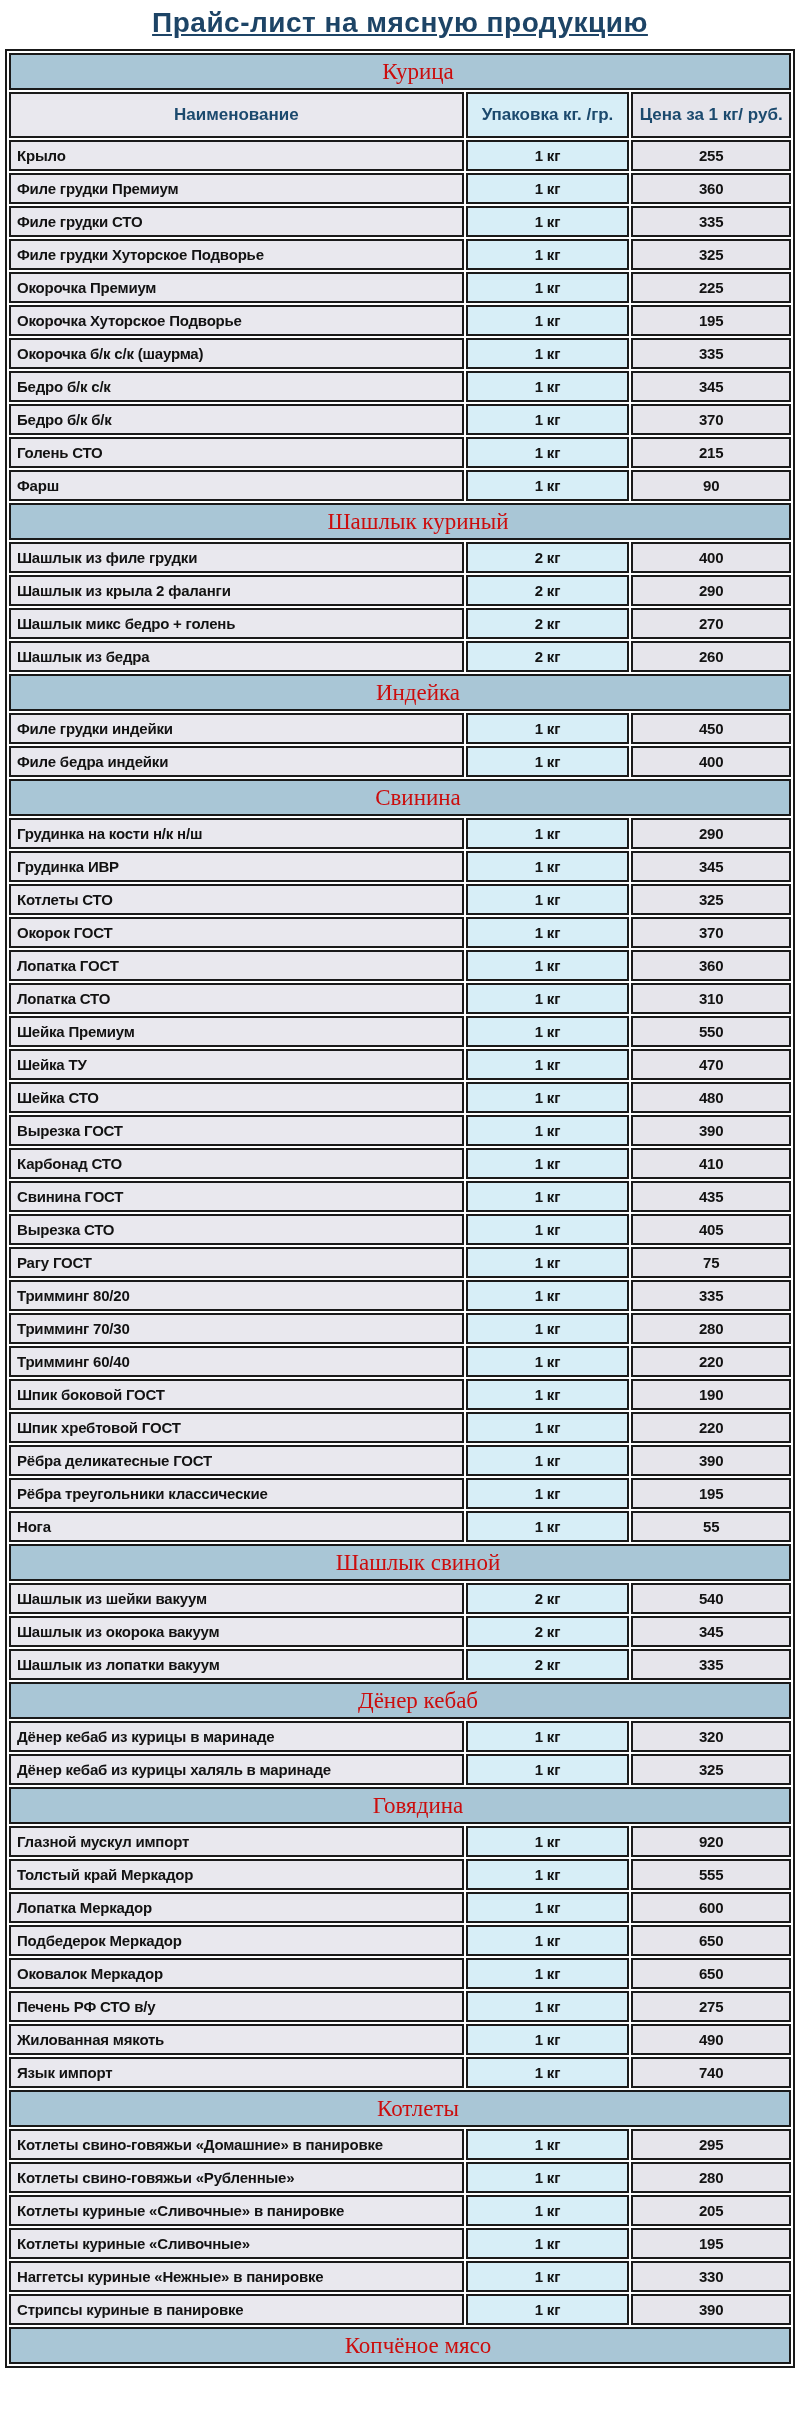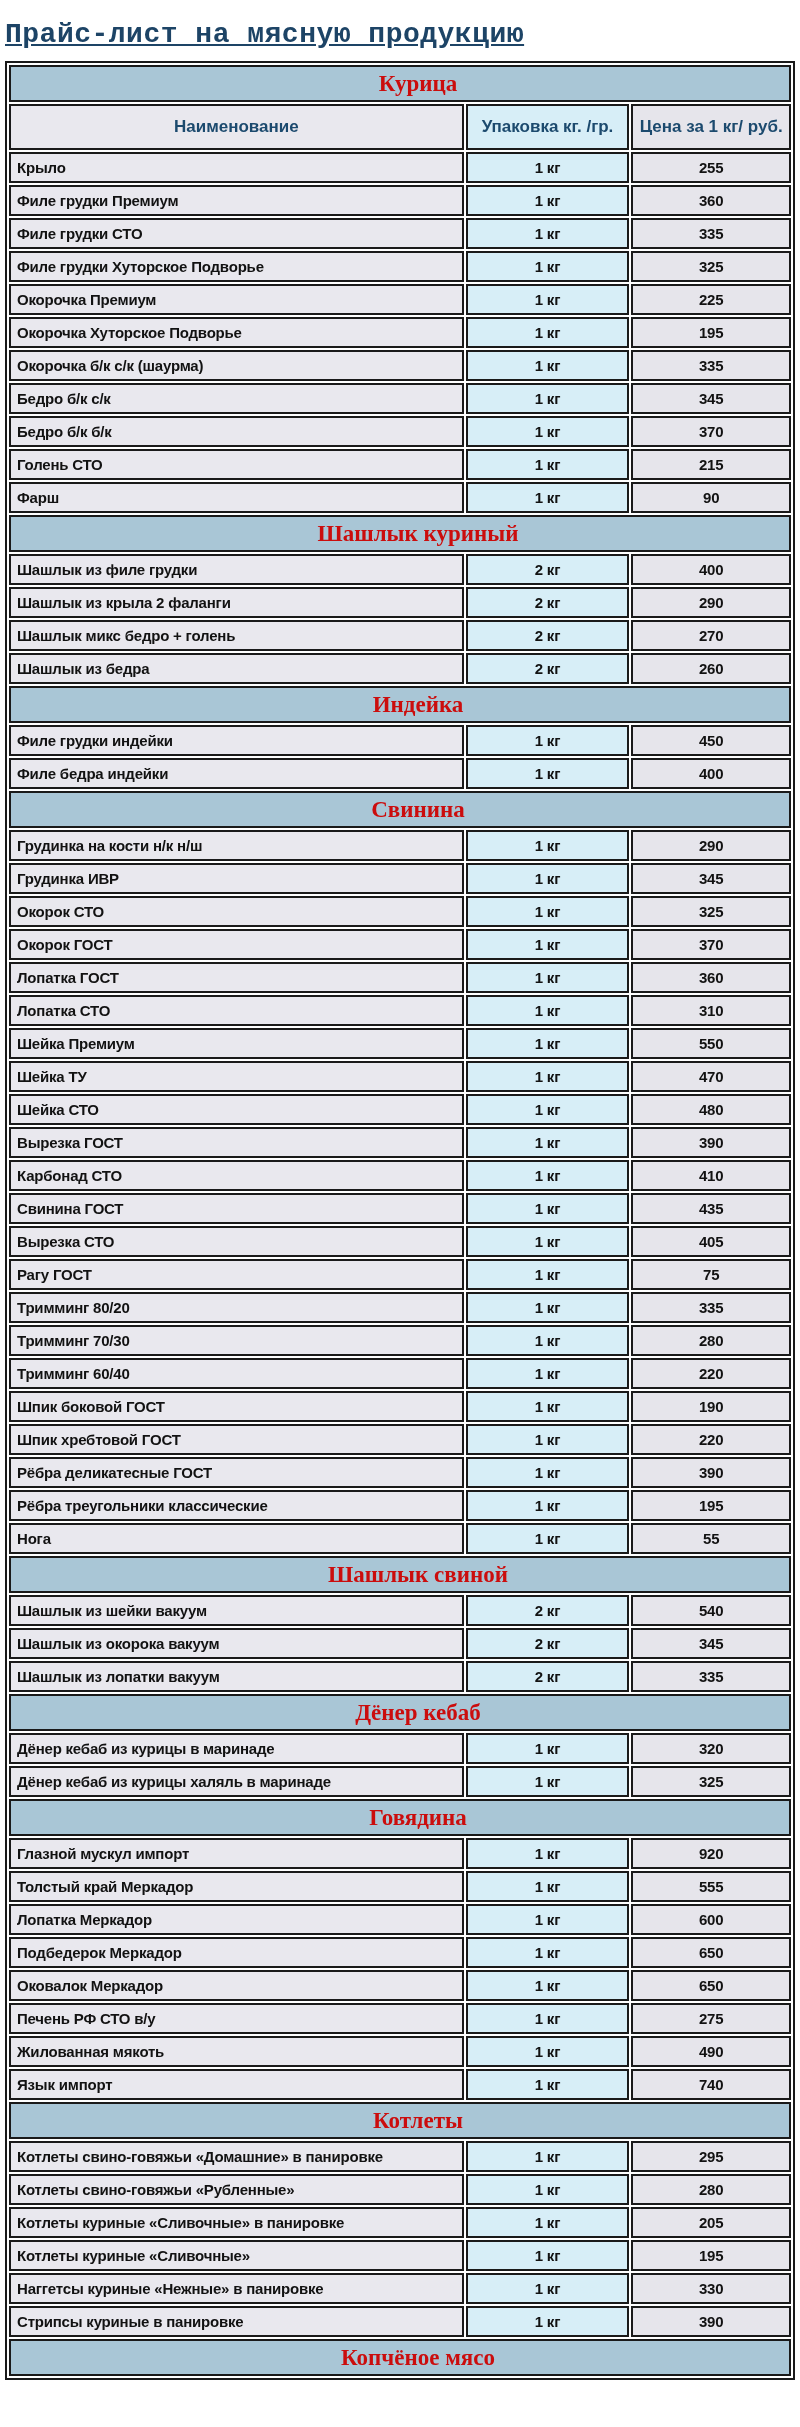--- a/index.html
+++ b/index.html
@@ -8,22 +8,23 @@
     background: #ffffff;
     width: 800px;
   }
   .page {
     width: 800px;
     box-sizing: border-box;
     padding: 4px 5px 8px 5px;
     font-family: "Liberation Sans", sans-serif;
   }
   .page-title {
-    margin: 14px 0 9px 0;
-    font-family: Liberation Mono, monospace;
+    margin: 2px 0 9px 0;
+    text-align: center;
+    font-family: Liberation Sans, sans-serif;
     font-size: 28px;
     line-height: 34px;
     font-weight: bold;
     color: var(--title-navy, #1d4466);
     text-decoration: underline;
     letter-spacing: 0.5px;
   }
   table.price-table {
     table-layout: fixed;
     width: 790px;
@@ -41,21 +42,21 @@
     vertical-align: middle;
     overflow: hidden;
     white-space: nowrap;
   }
   tr.section-row td {
     height: 31px;
     background: var(--band-blue, #a9c6d6);
     color: var(--section-red, #cb0d0d);
     font-family: "Liberation Serif", serif;
     font-size: 23px;
-    font-weight: bold;
+    font-weight: normal;
     text-align: center;
     padding-left: 37px;
   }
   tr.colhead-row td {
     height: 40px;
     color: var(--header-navy, #1c4a6e);
     font-size: 17px;
     font-weight: bold;
     text-align: center;
   }
@@ -189,21 +190,21 @@
           <td class="name">Грудинка на кости н/к н/ш</td>
           <td class="pack">1 кг</td>
           <td class="price">290</td>
         </tr>
         <tr class="data-row">
           <td class="name">Грудинка ИВР</td>
           <td class="pack">1 кг</td>
           <td class="price">345</td>
         </tr>
         <tr class="data-row">
-          <td class="name">Окорок СТО</td>
+          <td class="name">Котлеты СТО</td>
           <td class="pack">1 кг</td>
           <td class="price">325</td>
         </tr>
         <tr class="data-row">
           <td class="name">Окорок ГОСТ</td>
           <td class="pack">1 кг</td>
           <td class="price">370</td>
         </tr>
         <tr class="data-row">
           <td class="name">Лопатка ГОСТ</td>

